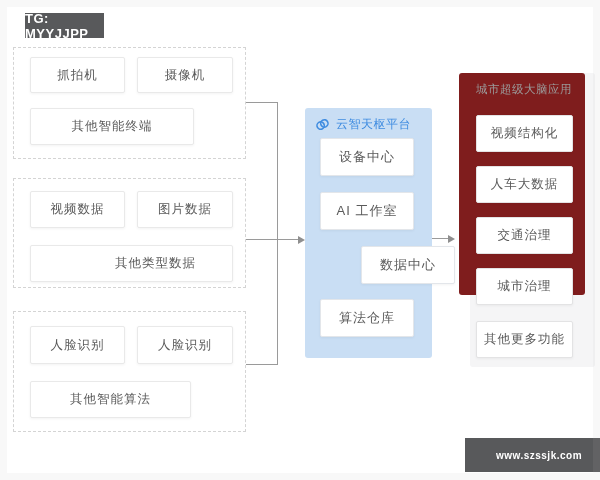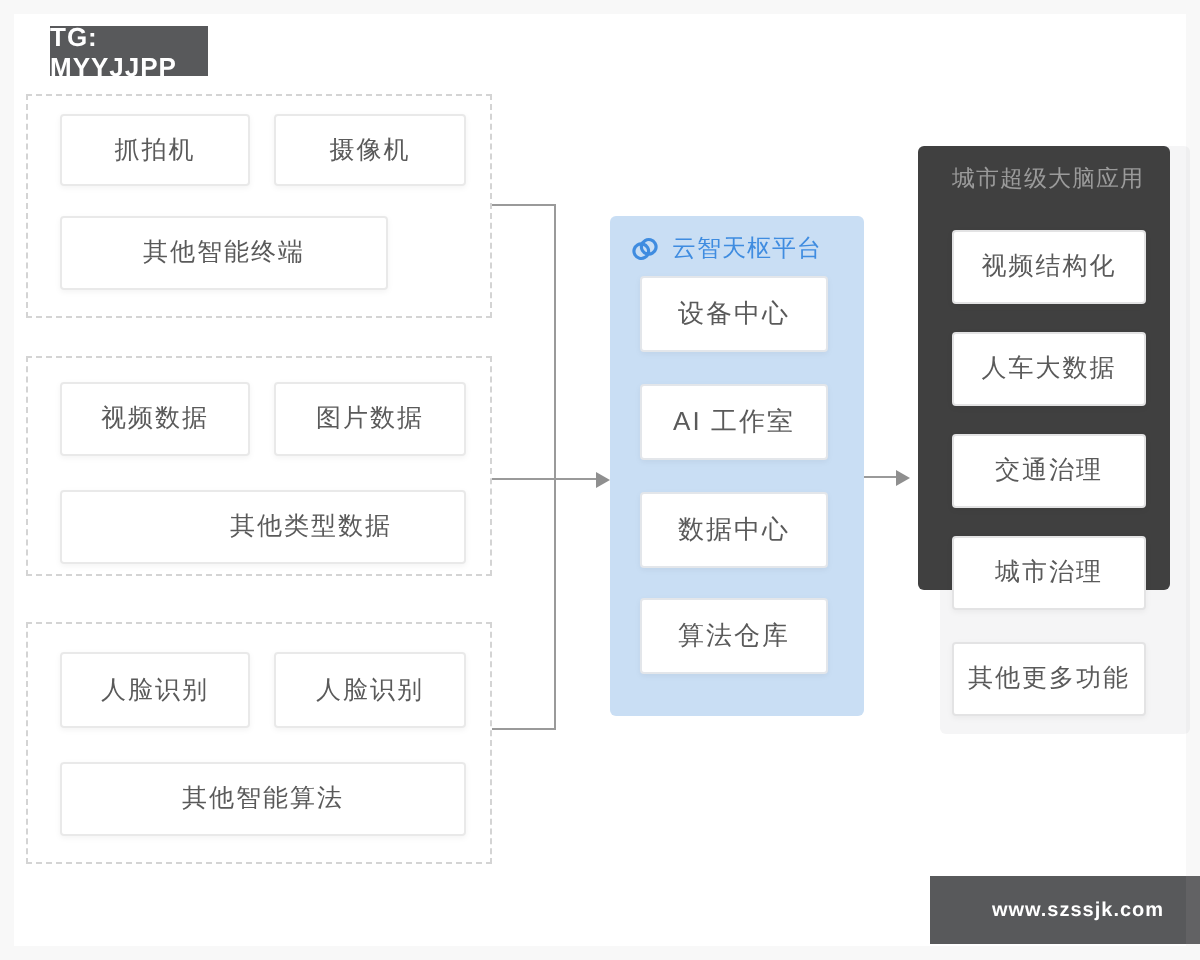--- a/index.html
+++ b/index.html
@@ -44,21 +44,21 @@
   .n-g1a { left:30px;  top:57px;  width:95px;  height:36px; }
   .n-g1b { left:137px; top:57px;  width:96px;  height:36px; }
   .n-g1w { left:30px;  top:108px; width:164px; height:37px; }
   
   .n-g2a { left:30px;  top:191px; width:95px;  height:37px; }
   .n-g2b { left:137px; top:191px; width:96px;  height:37px; }
   .n-g2w { left:30px;  top:245px; width:203px; height:37px;padding-left:48px; }
   
   .n-g3a { left:30px;  top:326px; width:95px;  height:38px; }
   .n-g3b { left:137px; top:326px; width:96px;  height:38px; }
-  .n-g3w { left:30px;  top:381px; width:203px; height:37px;text-align:right; }
+  .n-g3w { left:30px;  top:381px; width:161px; height:37px;text-align:right; }
 
   
   .hline, .vline { position:absolute; background:#9a9a9a; }
   .hline { height:1px; } .vline { width:1px; }
   .l-top   { left:246px; top:102px; width:31px; }
   .l-bot   { left:246px; top:364px; width:31px; }
   .l-vert  { left:277px; top:102px; height:263px; }
   .l-mid   { left:246px; top:239px; width:52px; }
   .l-right { left:432px; top:238px; width:16px; }
   .arrowhead {
@@ -73,31 +73,31 @@
   .platform {
     position:absolute; left:305px; top:108px; width:127px; height:250px;
     background:#c9def4; border-radius:3px;
   }
   .platform-header {
     position:absolute; left:10px; top:6px; height:20px;
     display:flex; align-items:center; gap:6px;
     color:#3f8ce0; font-size:12px; letter-spacing:.5px; white-space:nowrap;
   }
   .platform .node { left:15px; width:94px; height:38px; font-size:13px; }
-  .pn1 { top:30px; } .pn2 { top:84px; } .pn3 { top:138px; } .pn4 { top:191px; }
+  .pn1 { top:30px; } .pn2 { top:84px; } .pn3 { top:138px;margin-left:41px; } .pn4 { top:191px; }
   .platform .node { border-color:#e3e6ea; }
 
   
   .app-echo {
     position:absolute; left:470px; top:73px; width:125px; height:294px;
     background:#f5f5f6; border-radius:3px;
   }
   .app {
     position:absolute; left:459px; top:73px; width:126px; height:222px;
-    background:#404040; border-radius:3px;
+    background:#7f1d1d; border-radius:3px;
   }
   .app-header {
     position:absolute; left:17px; top:9px; color:#9b9b9b; font-size:11.5px;
     letter-spacing:.5px; white-space:nowrap;
   }
   .app .node { left:17px; width:97px; height:37px; border-color:#e3e3e4; }
   .an1 { top:42px; } .an2 { top:93px; } .an3 { top:144px; }
   .an4 { top:195px; } .an5 { top:248px; }
 </style>
 </head>

